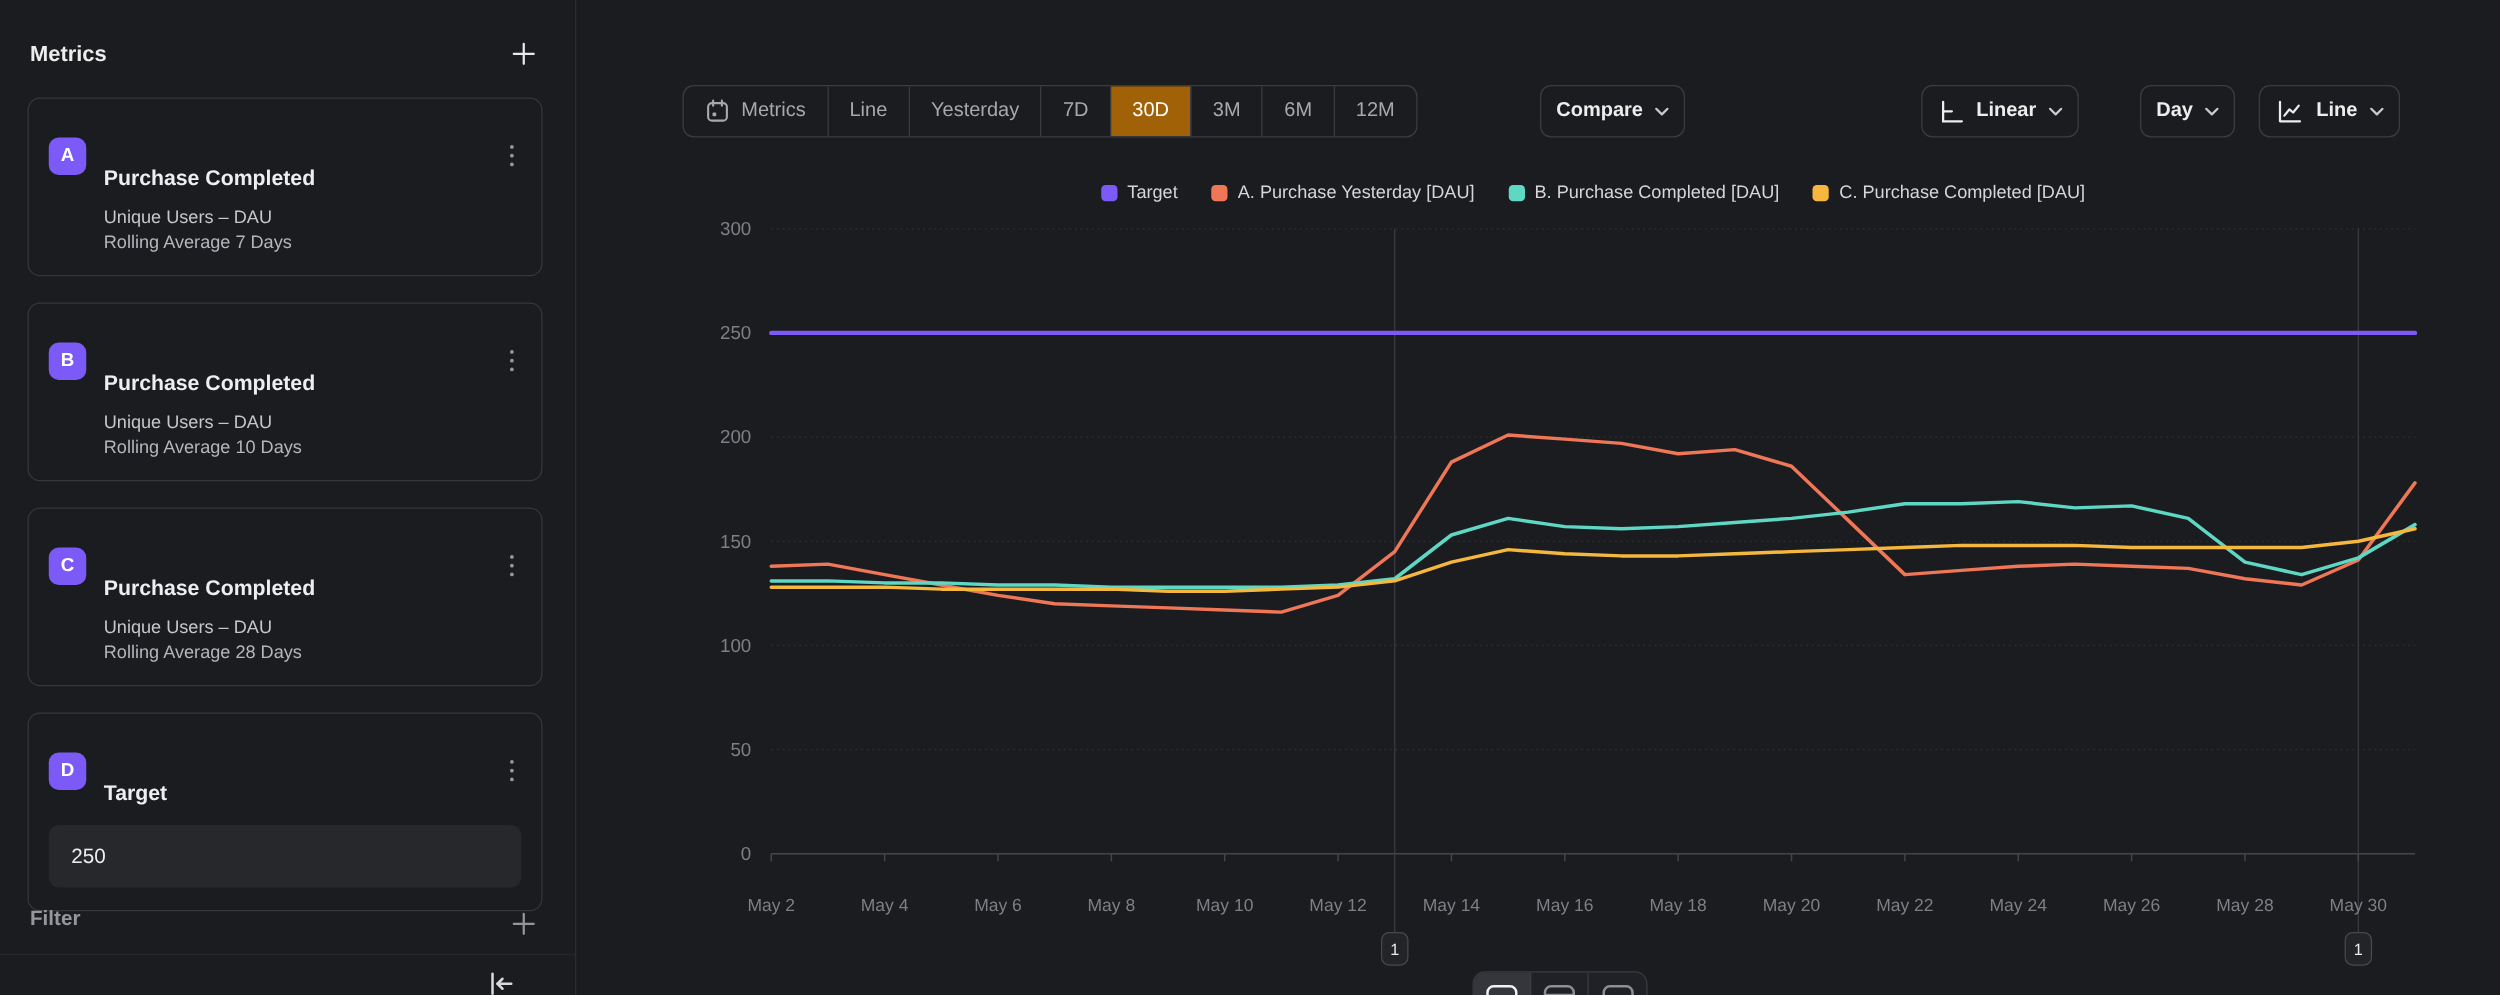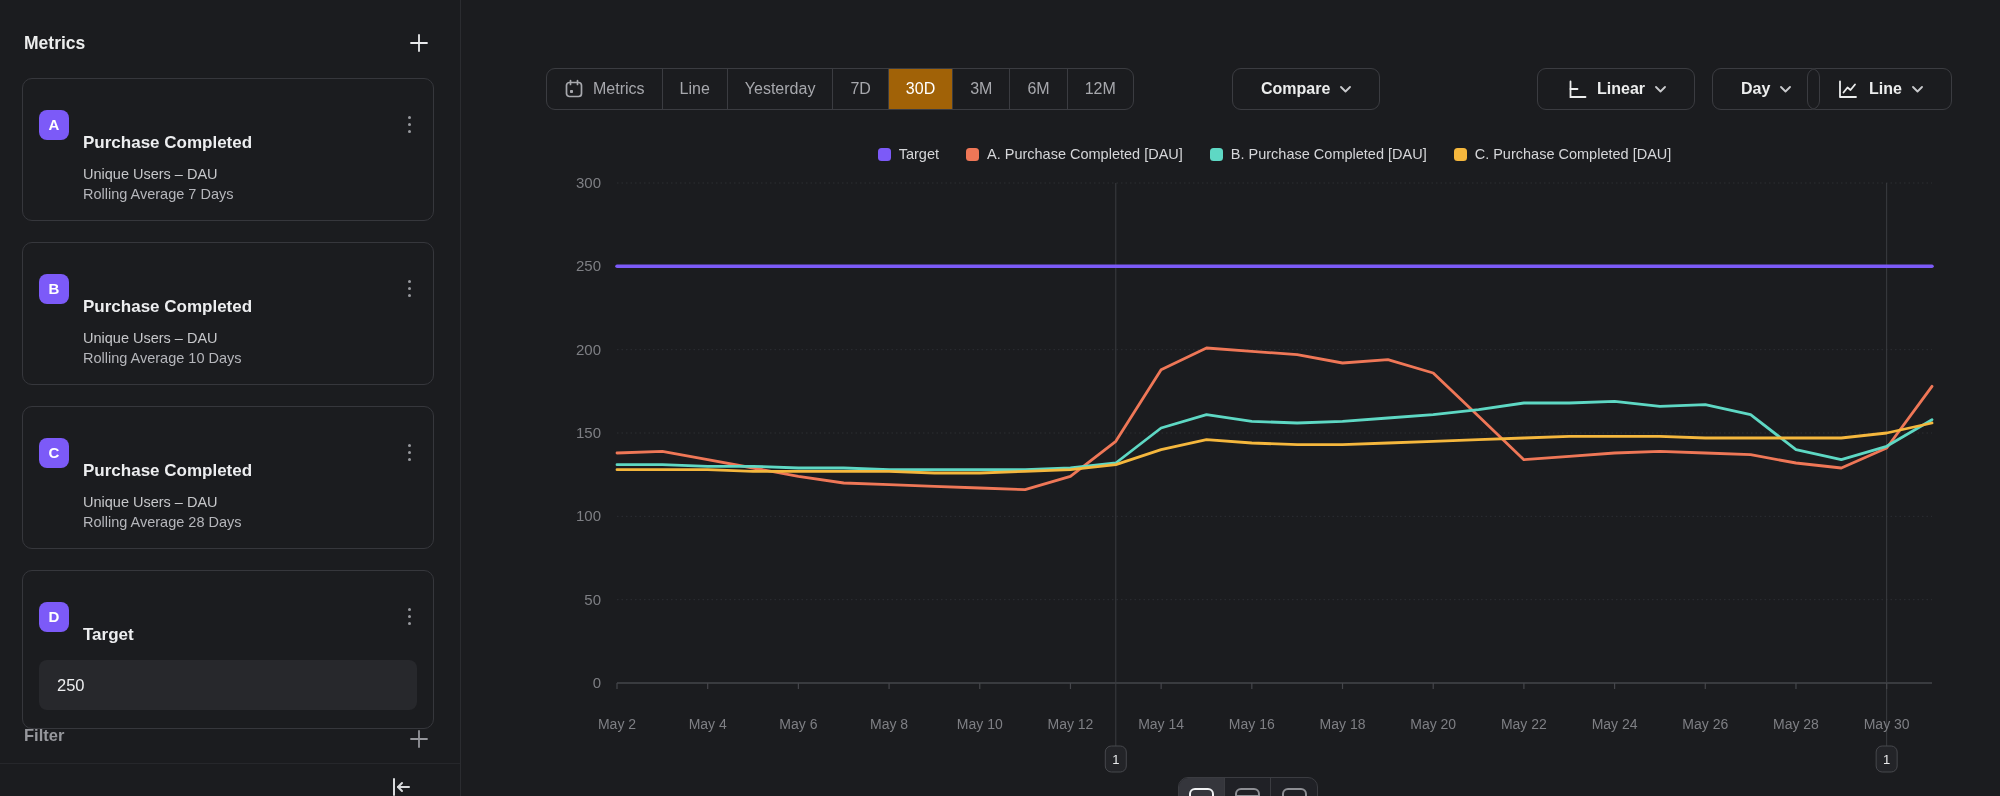--- a/index.html
+++ b/index.html
@@ -43,21 +43,21 @@
   
   .range-group { position:absolute; left:546px; top:68px; height:42px;
                  display:flex; align-items:stretch;
                  border:1px solid #3b3c41; border-radius:9px; overflow:hidden; }
   .range-seg { display:flex; align-items:center; gap:9px; padding:0 17px;
                font-size:16px; color:#a7a8ad; background:transparent; border:none;
                border-right:1px solid #3b3c41; cursor:pointer; font-family:inherit; white-space:nowrap; }
   .range-seg:last-child { border-right:none; }
   .range-seg.selected { background:#a16207; color:#ffffff; }
   .tool-btn { position:absolute; top:68px; height:42px; display:flex; align-items:center;
-              gap:10px; padding:0 28px; border:1px solid #3b3c41; border-radius:9px;
+              gap:10px; padding:0 12px; border:1px solid #3b3c41; border-radius:9px;
               background:transparent; color:#eceded; font-size:16px; font-weight:600;
               cursor:pointer; font-family:inherit; }
   #compare-btn { left:1232px; }
   #scale-btn   { left:1537px; }
   #gran-btn    { left:1712px; }
   #ctype-btn   { left:1807px; }
 
   
   .legend { position:absolute; left:617px; top:146px; width:1315px;
             display:flex; justify-content:center; gap:27px; }
@@ -249,21 +249,21 @@
   </span>
 </button>
 
 <div class="legend" id="legend">
     <div class="legend-item">
       <span class="legend-swatch" style="background: rgb(124, 90, 248);"></span>
       <span class="legend-label">Target</span>
     </div>
     <div class="legend-item">
       <span class="legend-swatch" style="background: rgb(239, 119, 87);"></span>
-      <span class="legend-label">A. Purchase Completed [DAU]</span>
+      <span class="legend-label">A. Purchase Yesterday [DAU]</span>
     </div>
     <div class="legend-item">
       <span class="legend-swatch" style="background: rgb(94, 216, 196);"></span>
       <span class="legend-label">B. Purchase Completed [DAU]</span>
     </div>
     <div class="legend-item">
       <span class="legend-swatch" style="background: rgb(245, 183, 61);"></span>
       <span class="legend-label">C. Purchase Completed [DAU]</span>
     </div>
   </div>

